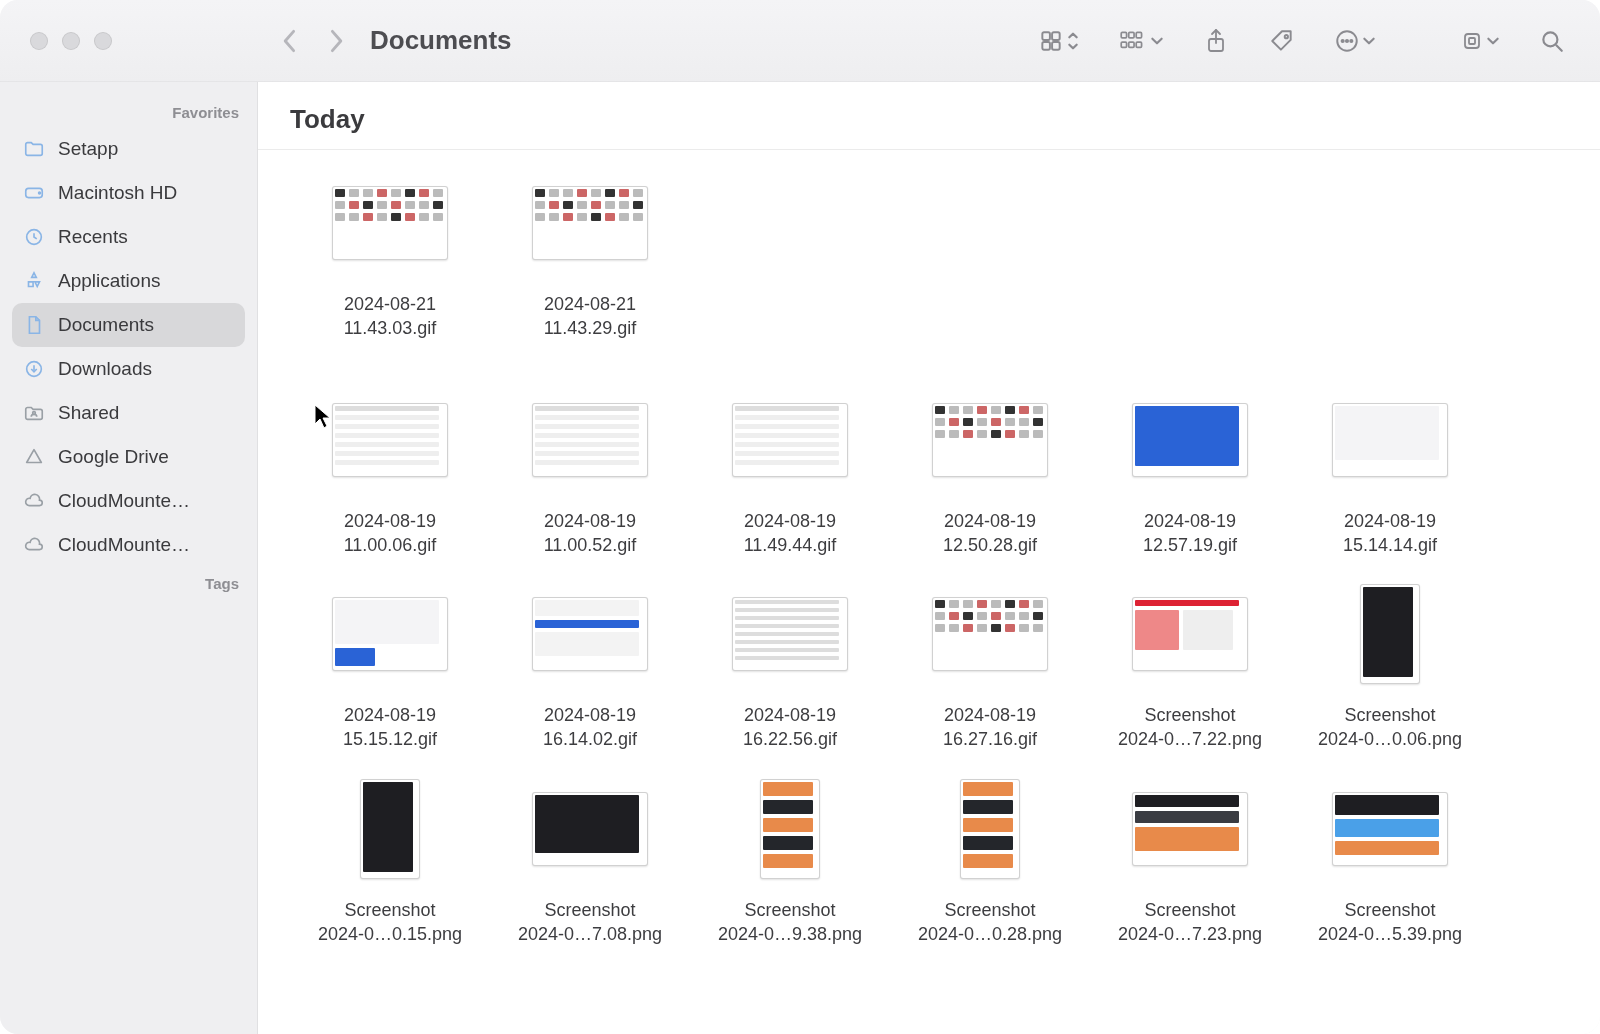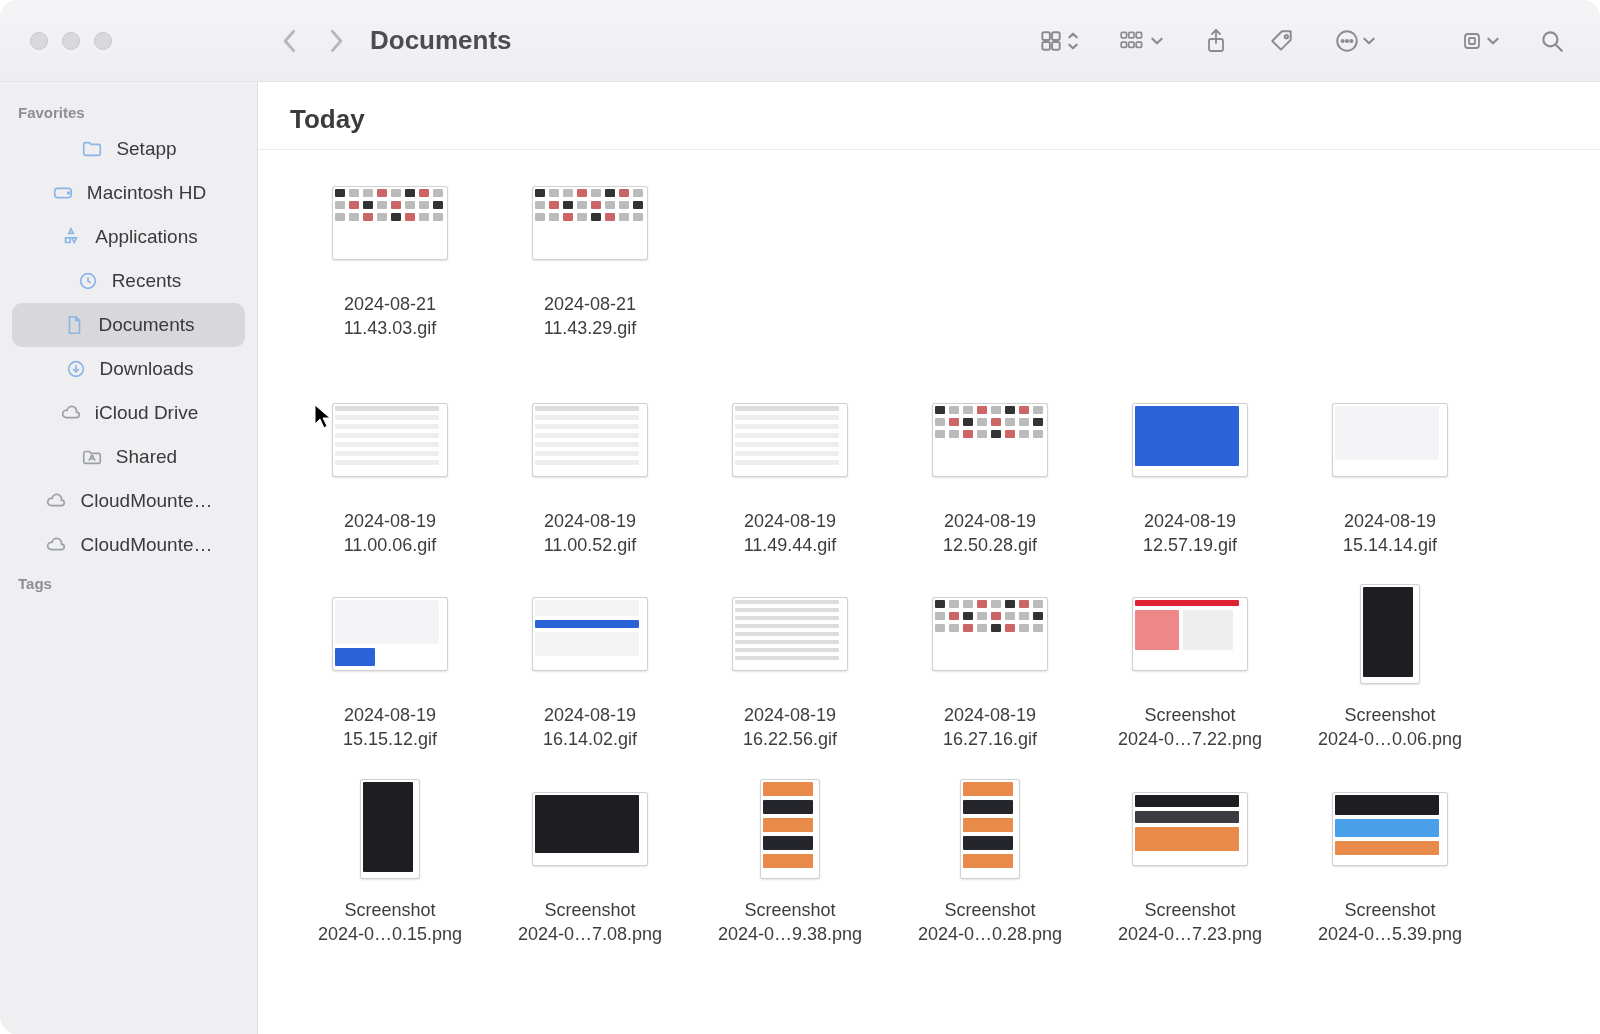--- a/index.html
+++ b/index.html
@@ -73,30 +73,31 @@
     background: #efeff1;
     border-right: 1px solid rgba(0,0,0,0.06);
     padding: 14px 12px;
     overflow: hidden;
   }
   .sb-section-title {
     font-size: 15px;
     font-weight: 600;
     color: #8e8e93;
     padding: 8px 6px 6px;
+    text-align: right;
   }
   .sb-item {
     display:flex; align-items:center;
     gap: 12px;
     height: 44px;
     padding: 0 10px;
     border-radius: 10px;
     color: #3a3a3d;
     font-size: 19px;
-    white-space: nowrap; overflow:hidden; text-overflow: ellipsis; justify-content: center;
+    white-space: nowrap; overflow:hidden; text-overflow: ellipsis;
   }
   .sb-item .sb-icon { width: 24px; height: 24px; display:flex; align-items:center; justify-content:center; color:#9aa0a6; flex:0 0 24px;}
   .sb-item.fav .sb-icon { color:#8ab5e6; }
   .sb-item.selected { background:#d8d8da; }
   .sb-item .sb-label { overflow:hidden; text-overflow:ellipsis; }
 
   
   .content {
     flex:1;
     overflow-y: auto;
@@ -270,33 +271,33 @@
           <svg width="22" height="22" viewBox="0 0 24 24" fill="none" stroke="currentColor" stroke-width="1.8">
             <rect x="3" y="7" width="18" height="10" rx="3"></rect>
             <circle cx="18" cy="12" r="1" fill="currentColor"></circle>
           </svg>
         </span>
         <span class="sb-label">Macintosh HD</span>
       </div>
       <div class="sb-item fav">
         <span class="sb-icon">
           <svg width="22" height="22" viewBox="0 0 24 24" fill="none" stroke="currentColor" stroke-width="1.8">
-            <path d="M12 3l2.5 5H9.5zM6 13h5v5H6zM13 13h5l-2.5 5z"></path>
-          </svg>
-        </span>
-        <span class="sb-label">Applications</span>
-      </div>
-      <div class="sb-item fav">
-        <span class="sb-icon">
-          <svg width="22" height="22" viewBox="0 0 24 24" fill="none" stroke="currentColor" stroke-width="1.8">
             <circle cx="12" cy="12" r="8"></circle>
             <path d="M12 8v4l3 2"></path>
           </svg>
         </span>
         <span class="sb-label">Recents</span>
+      </div>
+      <div class="sb-item fav">
+        <span class="sb-icon">
+          <svg width="22" height="22" viewBox="0 0 24 24" fill="none" stroke="currentColor" stroke-width="1.8">
+            <path d="M12 3l2.5 5H9.5zM6 13h5v5H6zM13 13h5l-2.5 5z"></path>
+          </svg>
+        </span>
+        <span class="sb-label">Applications</span>
       </div>
       <div class="sb-item fav selected">
         <span class="sb-icon">
           <svg width="22" height="22" viewBox="0 0 24 24" fill="none" stroke="currentColor" stroke-width="1.8">
             <path d="M7 3h7l4 4v14H7z"></path>
             <path d="M14 3v4h4"></path>
           </svg>
         </span>
         <span class="sb-label">Documents</span>
       </div>
@@ -306,34 +307,34 @@
             <circle cx="12" cy="12" r="8"></circle>
             <path d="M12 8v6"></path>
             <path d="M9 12l3 3 3-3"></path>
           </svg>
         </span>
         <span class="sb-label">Downloads</span>
       </div>
       <div class="sb-item">
         <span class="sb-icon">
           <svg width="22" height="22" viewBox="0 0 24 24" fill="none" stroke="currentColor" stroke-width="1.8">
-            <path d="M7 17a4 4 0 1 1 .8-7.9A5 5 0 0 1 18 11a3 3 0 0 1 0 6Z"></path>
-          </svg>
-        </span>
-        <span class="sb-label">iCloud Drive</span>
-      </div>
-      <div class="sb-item">
-        <span class="sb-icon">
-          <svg width="22" height="22" viewBox="0 0 24 24" fill="none" stroke="currentColor" stroke-width="1.8">
             <path d="M3 8a2 2 0 0 1 2-2h4l2 2h8a2 2 0 0 1 2 2v7a2 2 0 0 1-2 2H5a2 2 0 0 1-2-2Z"></path>
             <circle cx="12" cy="12" r="1.5"></circle>
             <path d="M9 16c0-1.5 1.3-2.5 3-2.5s3 1 3 2.5"></path>
           </svg>
         </span>
         <span class="sb-label">Shared</span>
+      </div>
+      <div class="sb-item">
+        <span class="sb-icon">
+          <svg width="22" height="22" viewBox="0 0 24 24" fill="none" stroke="currentColor" stroke-width="1.8" stroke-linejoin="round">
+            <path d="M12 4 20 18H4Z"></path>
+          </svg>
+        </span>
+        <span class="sb-label">Google Drive</span>
       </div>
       <div class="sb-item">
         <span class="sb-icon">
           <svg width="22" height="22" viewBox="0 0 24 24" fill="none" stroke="currentColor" stroke-width="1.8">
             <path d="M7 17a4 4 0 1 1 .8-7.9A5 5 0 0 1 18 11a3 3 0 0 1 0 6Z"></path>
           </svg>
         </span>
         <span class="sb-label">CloudMounte…</span>
       </div>
       <div class="sb-item">

